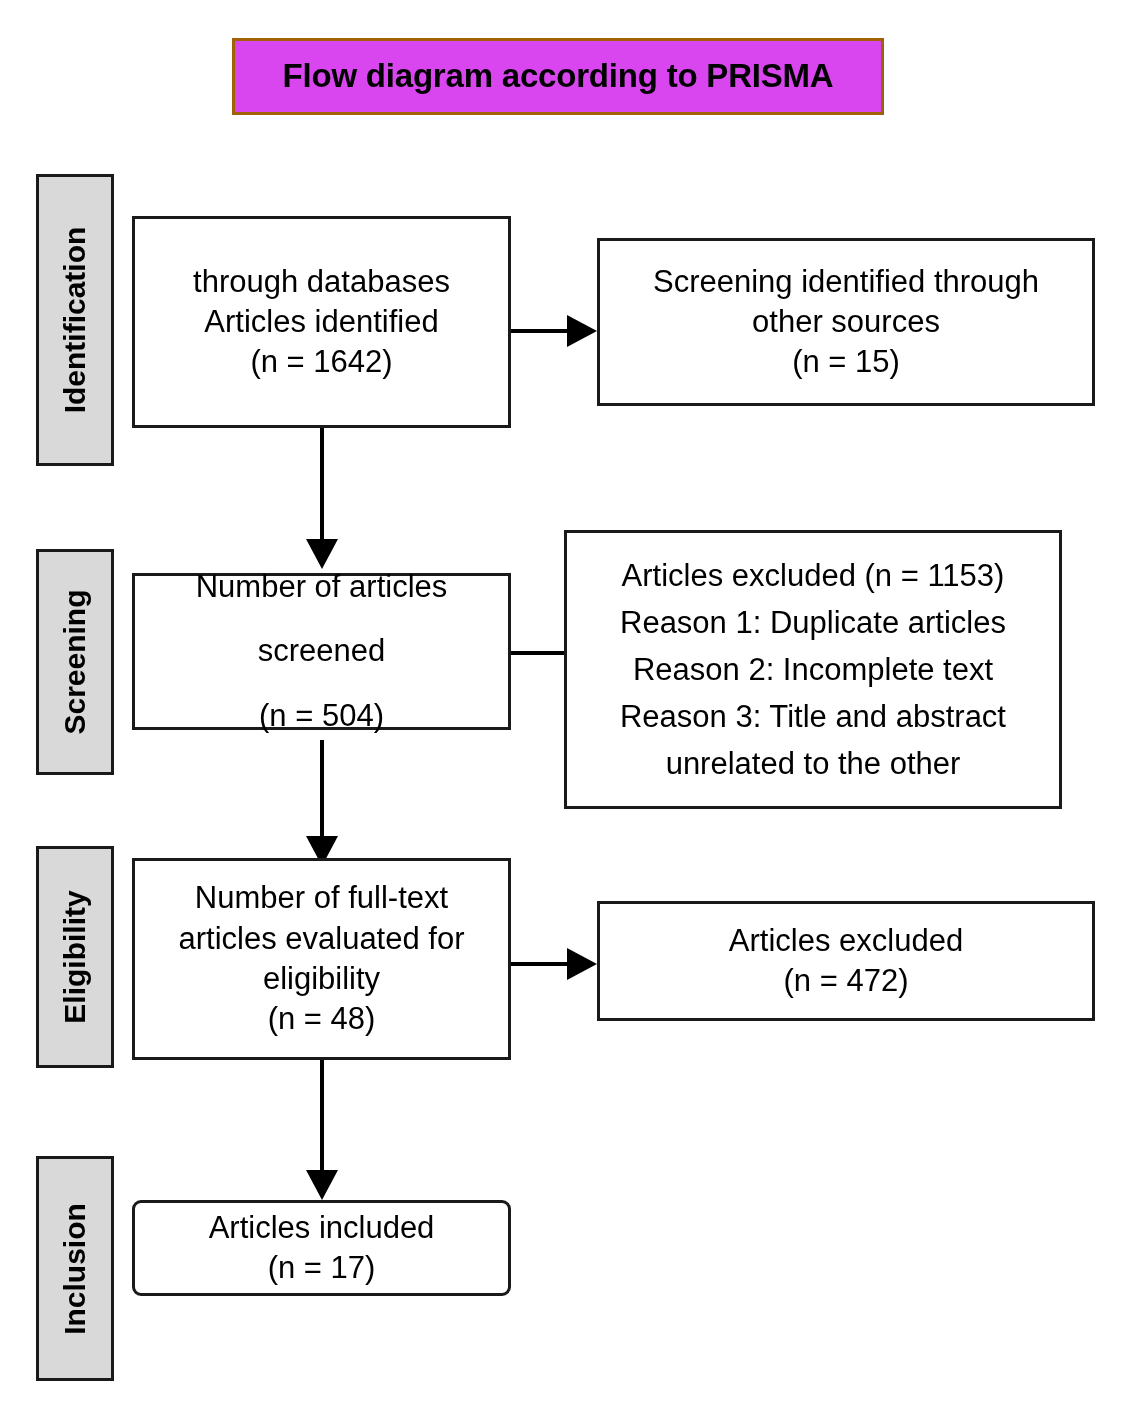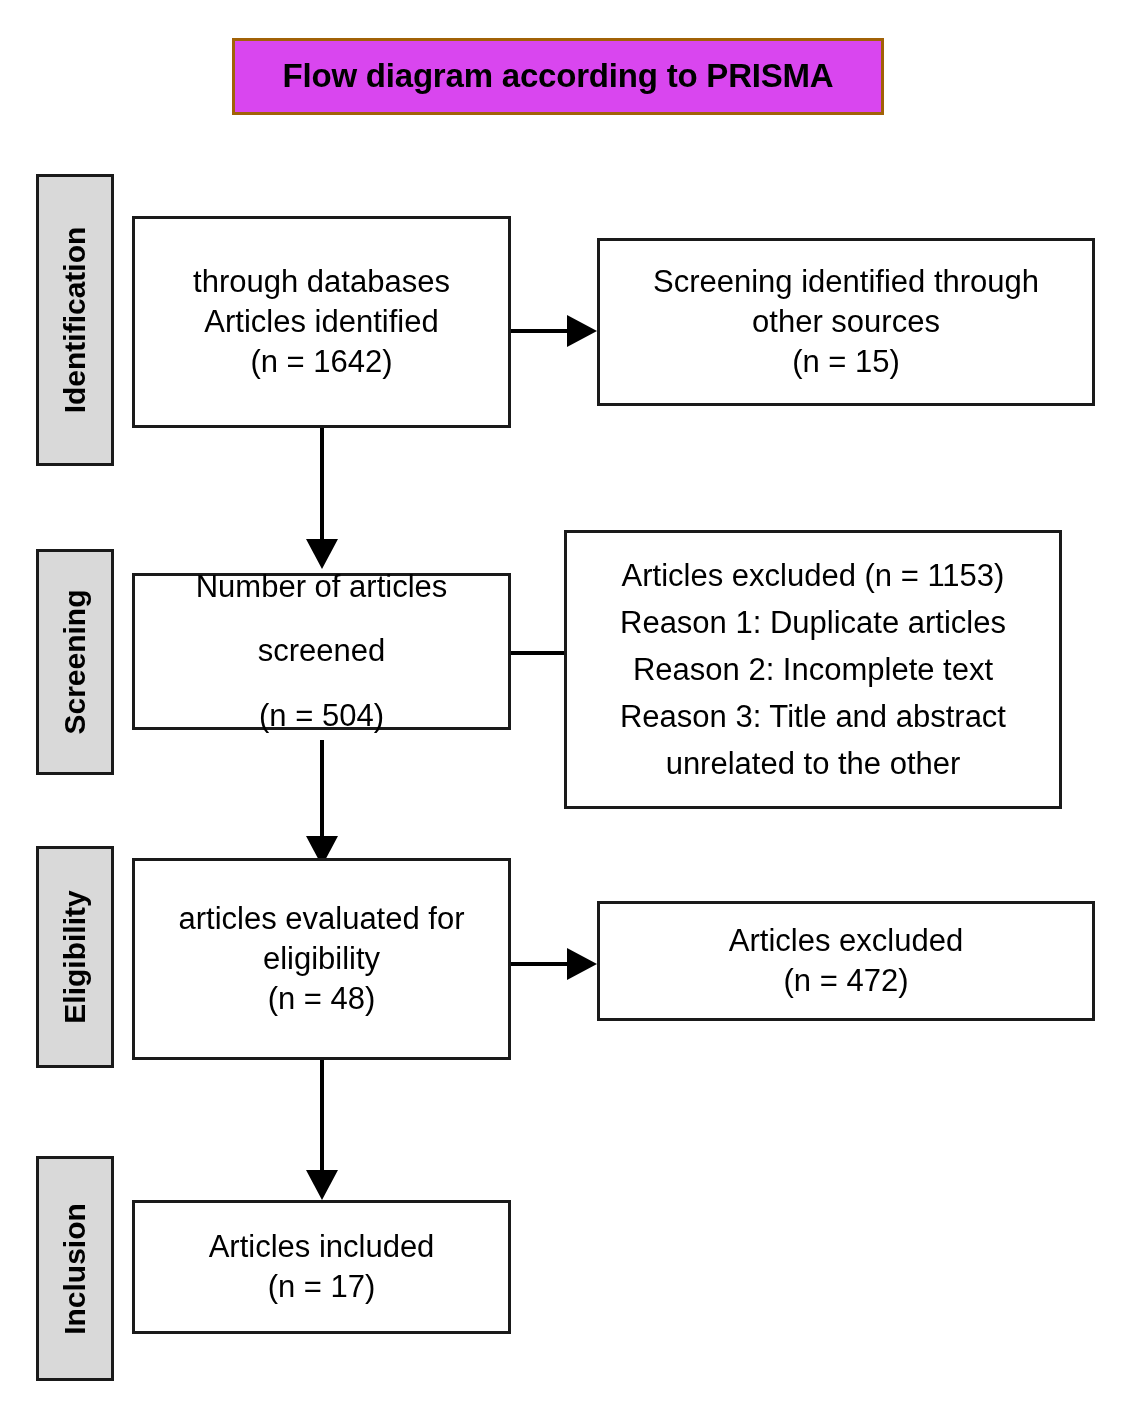--- a/index.html
+++ b/index.html
@@ -173,28 +173,29 @@
 
   <div class="fbox reasons" style="left:564px; top:514px; width:498px; height:279px;margin-top:16px;">
     <div class="line">Articles excluded (n = 1153)</div>
     <div class="line">Reason 1: Duplicate articles</div>
     <div class="line">Reason 2: Incomplete text</div>
     <div class="line">Reason 3: Title and abstract</div>
     <div class="line">unrelated to the other</div>
   </div>
 
   <div class="fbox" style="left:132px; top:858px; width:379px; height:202px;">
+    <div class="line">Number of full-text</div>
     <div class="line">articles evaluated for</div>
     <div class="line">eligibility</div>
     <div class="line">(n = 48)</div>
   </div>
 
   <div class="fbox" style="left:597px; top:901px; width:498px; height:120px;">
     <div class="line">Articles excluded</div>
     <div class="line">(n = 472)</div>
   </div>
 
-  <div class="fbox" style="left:132px; top:1200px; width:379px; height:134px;">
+  <div class="fbox" style="left:132px; top:1200px; width:379px; height:96px;border-radius:9px;">
     <div class="line">Articles included</div>
     <div class="line">(n = 17)</div>
   </div>
 
 </div>
 
 </body></html>

